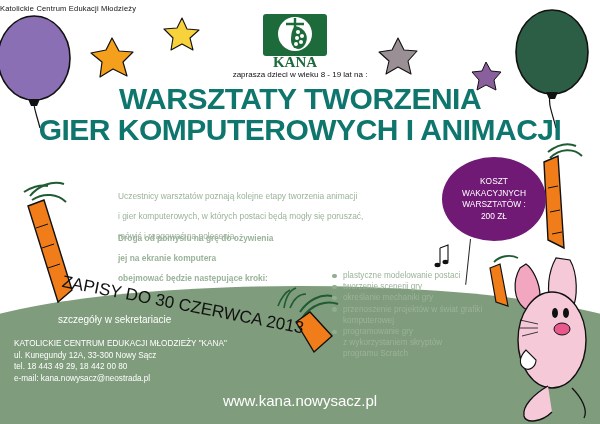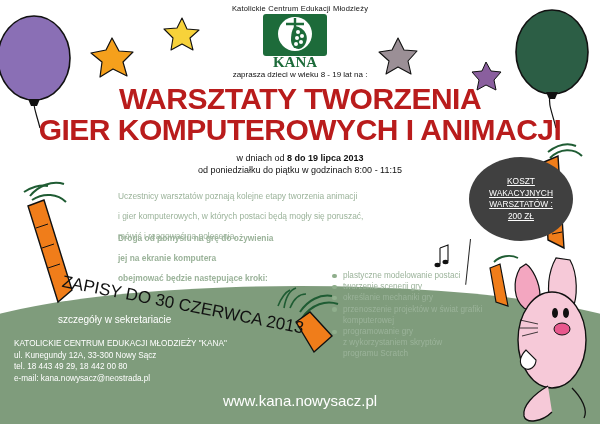--- a/index.html
+++ b/index.html
@@ -13,34 +13,34 @@
     position:absolute;left:-60px;top:286px;width:720px;height:200px;
     background:#7f9c7c;
     border-radius:50% 50% 0 0 / 62px 62px 0 0;
   }
   .hill2{
     position:absolute;left:0;top:340px;width:600px;height:84px;
     background:#7f9c7c;
   }
   
   .org-line{
-    position:absolute;left:0;top:4px;width:600px;text-align:center;
+    position:absolute;left:0;top:4px;width:600px;
     font-size:7.5px;color:#111;letter-spacing:.2px;
   }
   .logo{
     position:absolute;left:258px;top:14px;width:74px;height:56px;
   }
   .invite{
     position:absolute;left:0;top:70px;width:600px;text-align:center;
     font-size:8px;color:#111;
   }
   
   .title1,.title2{
     position:absolute;width:600px;text-align:center;
-    font-weight:bold;color:#b91c1c;letter-spacing:-.5px;
+    font-weight:bold;color:#0f766e;letter-spacing:-.5px;
     white-space:nowrap;
   }
   .title1{left:0;top:82px;font-size:30px;}
   .title2{left:0;top:113px;font-size:30px;}
   .dates{
     position:absolute;left:0;top:152px;width:600px;text-align:center;
     font-size:9px;color:#111;line-height:12px;
   }
   .dates b{font-weight:bold;}
   
@@ -60,26 +60,25 @@
   }
   .bullets li.cont{padding-left:11px;}
   .bullets li.cont::before{content:none;}
   .bullets li::before{
     content:"";position:absolute;left:0;top:3.5px;
     width:4.5px;height:4.5px;border-radius:50%;background:#8fae8c;
   }
   ul.bullets{margin:2px;padding:0;}
   
   .badge{
-    position:absolute;left:469px;top:157px;width:104px;height:84px;
-    background:#404040;border-radius:50%;
+    position:absolute;left:442px;top:157px;width:104px;height:84px;
+    background:#701a75;border-radius:50%;
     display:flex;align-items:center;justify-content:center;
     text-align:center;color:#fff;font-size:8.4px;line-height:11.5px;
     white-space:pre-line;
-    text-decoration:underline;
   }
   .badge-string{
     position:absolute;left:470px;top:239px;width:1px;height:46px;
     background:#222;transform:rotate(6deg);transform-origin:top center;
   }
   
   .zapisy{
     position:absolute;left:64px;top:272px;
     font-size:17px;color:#111;white-space:nowrap;
     transform:rotate(11deg);transform-origin:left top;
@@ -200,24 +199,20 @@
       <circle cx="43" cy="28" r="2" fill="#fff"></circle>
     <circle cx="38" cy="30" r="2" fill="#fff"></circle>
     <text x="37" y="53" text-anchor="middle" font-family="Liberation Serif, serif" font-size="15" font-weight="bold" fill="#1d6b3a">KANA</text>
   </svg>
 
   <div class="invite">zaprasza dzieci w wieku 8 - 19 lat na :</div>
 
   <div class="title1">WARSZTATY TWORZENIA</div>
   <div class="title2">GIER KOMPUTEROWYCH I ANIMACJI</div>
 
-  <div class="dates">
-    <div><span>w dniach od </span><b>8 do 19 lipca 2013</b></div>
-    <div>od poniedziałku do piątku w godzinach 8:00 - 11:15</div>
-  </div>
 
   <div class="para para1">Uczestnicy warsztatów poznają kolejne etapy tworzenia animacji
 i gier komputerowych, w których postaci będą mogły się poruszać,
 mówić i reagować na polecenia.</div>
   <div class="para para2">Droga od pomysłu na grę do ożywienia
 jej na ekranie komputera
 obejmować będzie następujące kroki:</div>
 
   <ul class="bullets">
       <li>plastyczne modelowanie postaci</li>

